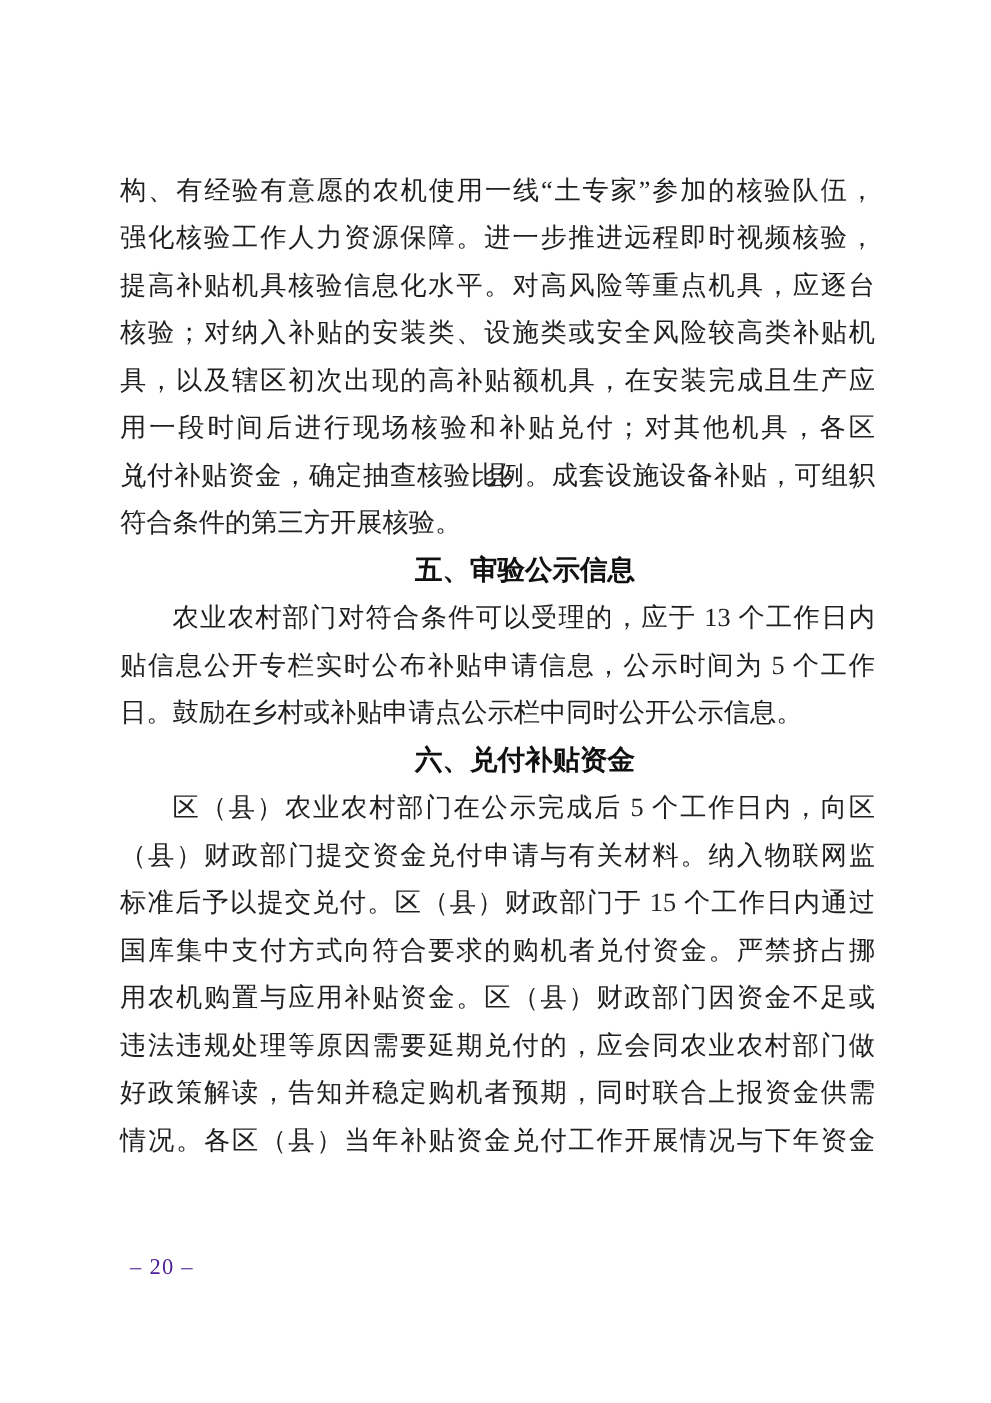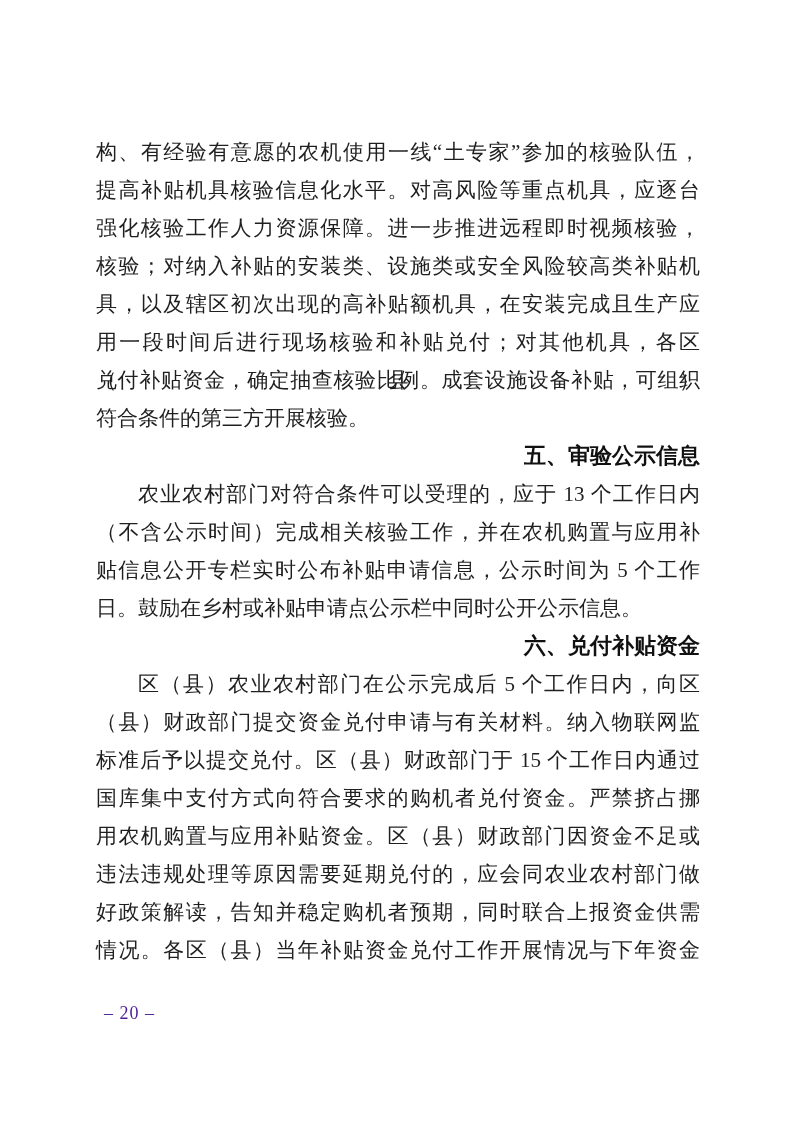--- a/index.html
+++ b/index.html
@@ -49,51 +49,50 @@
   }
   .heading {
     margin: 0;
     padding: 0;
     height: 38px;
     line-height: 38px;
     font-family: "Liberation Sans", "DejaVu Sans", sans-serif;
     font-weight: bold;
     font-size: 22px;
     color: #111111;
-    text-align: right;
+    text-align: center;
   }
   .footer {
     position: absolute;
     top: 1003px;
     left: 104px;
     font-family: "Liberation Serif", "DejaVu Serif", serif;
     font-size: 18px;
     color: #4c1d95;
     letter-spacing: 1px;
   }
 </style>
 </head>
 <body>
 
 <div class="page">
   <div class="content">
 
     <p class="line fill">构、有经验有意愿的农机使用一线“土专家”参加的核验队伍，</p>
+    <p class="line fill">强化核验工作人力资源保障。进一步推进远程即时视频核验，</p>
     <p class="line fill">提高补贴机具核验信息化水平。对高风险等重点机具，应逐台</p>
-    <p class="line fill">强化核验工作人力资源保障。进一步推进远程即时视频核验，</p>
     <p class="line fill">核验；对纳入补贴的安装类、设施类或安全风险较高类补贴机</p>
     <p class="line fill">具，以及辖区初次出现的高补贴额机具，在安装完成且生产应</p>
     <p class="line fill">用一段时间后进行现场核验和补贴兑付；对其他机具，各区（县）</p>
     <p class="line fill">兑付补贴资金，确定抽查核验比例。成套设施设备补贴，可组织</p>
     <p class="line loose">符合条件的第三方开展核验。</p>
 
     <h2 class="heading">五、审验公示信息</h2>
 
     <p class="line fill indent">农业农村部门对符合条件可以受理的，应于 13 个工作日内</p>
-    <p class="line fill">（不含公示时间）完成相关核验工作，并在农机购置与应用补</p>
     <p class="line fill">贴信息公开专栏实时公布补贴申请信息，公示时间为 5 个工作</p>
     <p class="line loose">日。鼓励在乡村或补贴申请点公示栏中同时公开公示信息。</p>
 
     <h2 class="heading">六、兑付补贴资金</h2>
 
     <p class="line fill indent">区（县）农业农村部门在公示完成后 5 个工作日内，向区</p>
     <p class="line fill">（县）财政部门提交资金兑付申请与有关材料。纳入物联网监</p>
     <p class="line fill">标准后予以提交兑付。区（县）财政部门于 15 个工作日内通过</p>
     <p class="line fill">国库集中支付方式向符合要求的购机者兑付资金。严禁挤占挪</p>
     <p class="line fill">用农机购置与应用补贴资金。区（县）财政部门因资金不足或</p>

